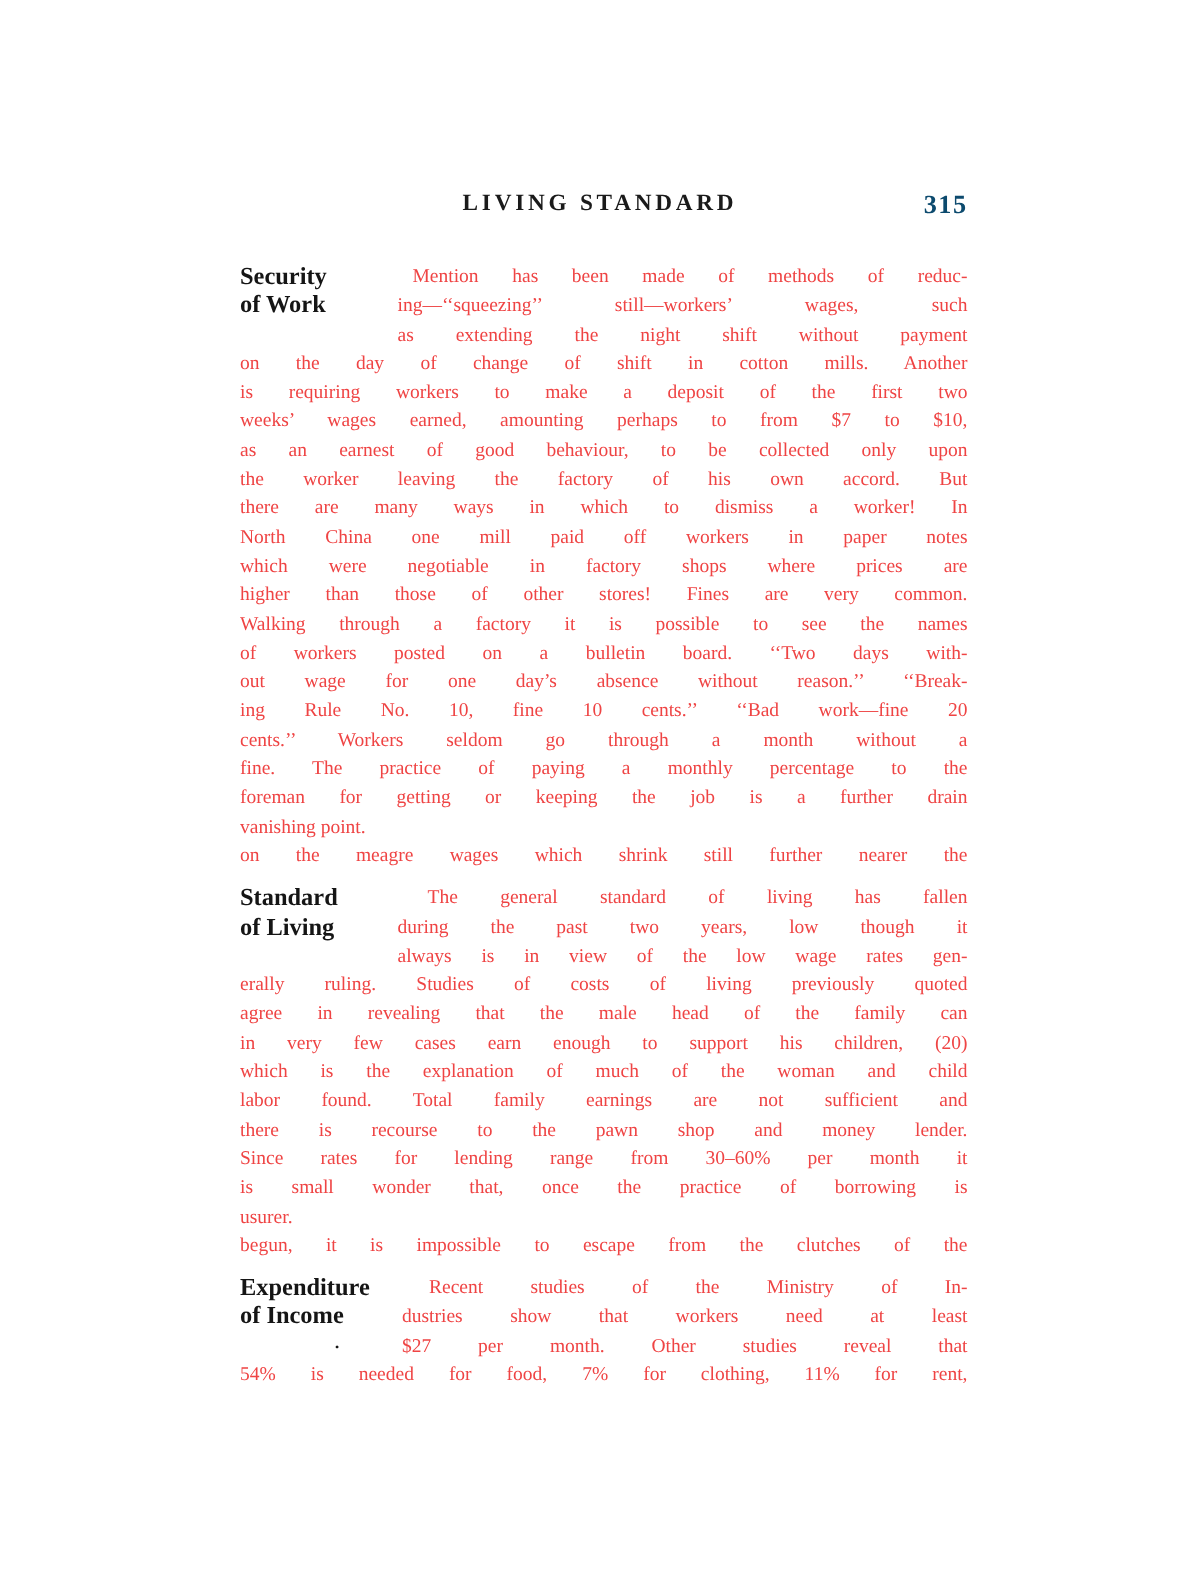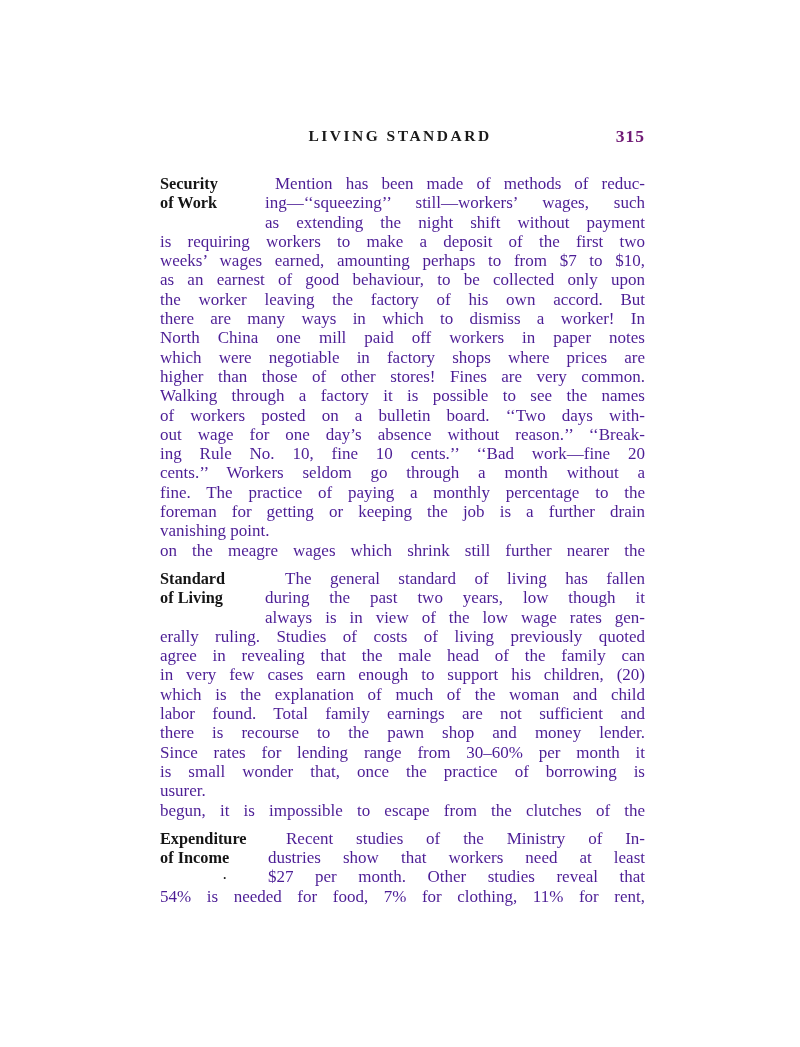--- a/index.html
+++ b/index.html
@@ -30,21 +30,21 @@
     letter-spacing: 2.5px;
     color: #1a1a1a;
   }
   .page-number {
     position: absolute;
     top: 126px;
     right: 155px;
     font-size: 17.5px;
     font-weight: bold;
     letter-spacing: 1px;
-    color: #701a75;
+    color: #0c4a6e;
   }
   
   .text-block {
     position: absolute;
     top: 174px;
     left: 160px;
     width: 485px;
   }
   .paragraph {
     position: relative;
@@ -62,25 +62,25 @@
   }
   .heading-line { display: block; }
   .heading-dot {
     position: absolute;
     top: 40px;
     left: 62px;
     font-weight: normal;
     font-size: 16.3px;
   }
   .line {
-    font-size: 17px;
+    font-size: 13px;
     line-height: 19.3px;
     text-align: justify;
     text-align-last: justify;
-    color: #4c1d95;
+    color: #ef4444;
   }
   .line.para-end {
     text-align-last: left;
   }
   
   .para-0 .line.ind, .para-1 .line.ind { margin-left: 105px; }
   .para-2 .line.ind { margin-left: 108px; }
   .para-0 .line.first { text-indent: 10px; }
   .para-1 .line.first { text-indent: 20px; }
   .para-2 .line.first { text-indent: 18px; }
@@ -94,20 +94,21 @@
 
   <div class="text-block">
       <div class="paragraph para-0">
         <div class="margin-heading">
           <div class="heading-line">Security</div>
           <div class="heading-line">of Work</div>
         </div>
         <div class="line ind first">Mention has been made of methods of reduc-</div>
         <div class="line ind">ing—‘‘squeezing’’ still—workers’ wages, such</div>
         <div class="line ind">as extending the night shift without payment</div>
+        <div class="line">on the day of change of shift in cotton mills.  Another</div>
         <div class="line">is requiring workers to make a deposit of the first two</div>
         <div class="line">weeks’ wages earned, amounting perhaps to from $7 to $10,</div>
         <div class="line">as an earnest of good behaviour, to be collected only upon</div>
         <div class="line">the worker leaving the factory of his own accord.  But</div>
         <div class="line">there are many ways in which to dismiss a worker!  In</div>
         <div class="line">North China one mill paid off workers in paper notes</div>
         <div class="line">which were negotiable in factory shops where prices are</div>
         <div class="line">higher than those of other stores!  Fines are very common.</div>
         <div class="line">Walking through a factory it is possible to see the names</div>
         <div class="line">of workers posted on a bulletin board.  ‘‘Two days with-</div>

